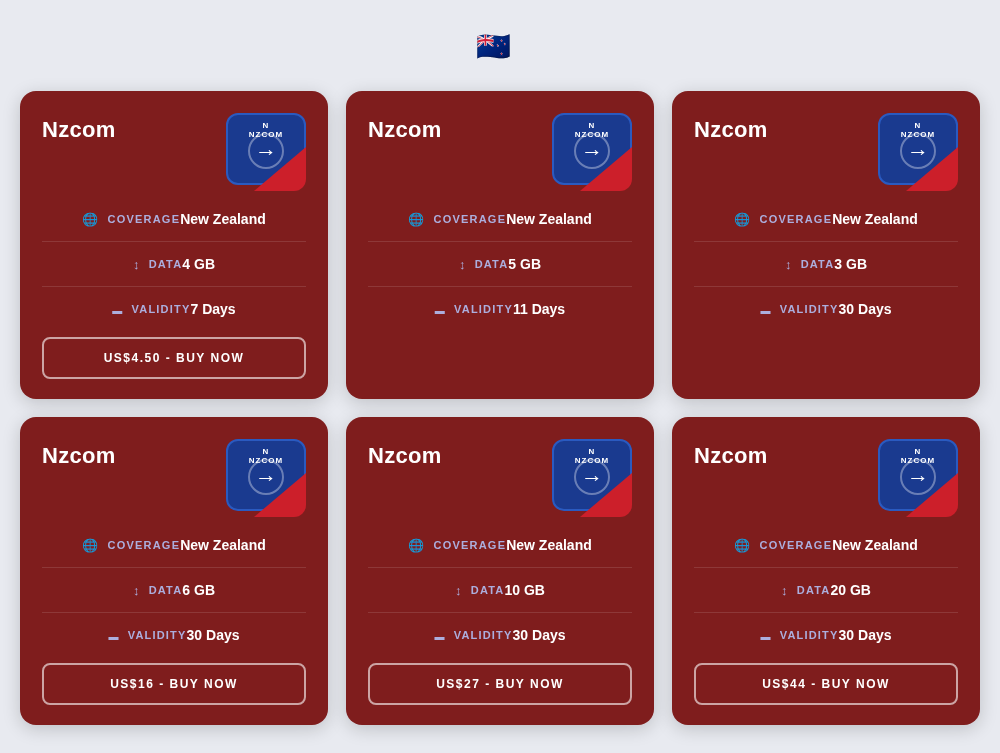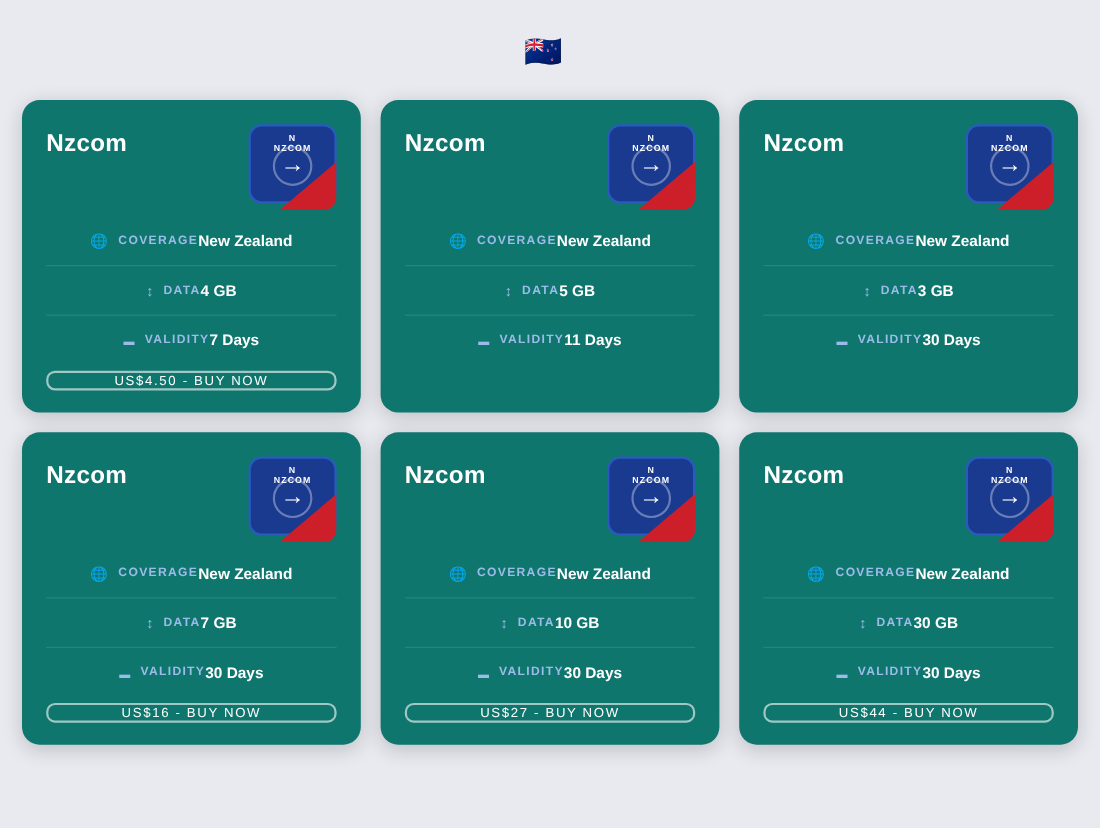--- a/index.html
+++ b/index.html
@@ -26,21 +26,21 @@
       font-size: 28px;
     }
     .cards-grid {
       display: grid;
       grid-template-columns: repeat(3, 1fr);
       gap: 18px;
       max-width: 960px;
       margin: 0 auto;
     }
     .card {
-      background: #0f766e;
+      background: #7f1d1d;
       border-radius: 16px;
       padding: 22px 22px 20px 22px;
       position: relative;
       overflow: hidden;
       box-shadow: 0 4px 18px rgba(0,0,0,0.18);
     }
     .card-header {
       display: flex;
       align-items: flex-start;
       justify-content: space-between;
@@ -146,26 +146,27 @@
       color: #fff;
     }
     .divider {
       height: 1px;
       background: rgba(255,255,255,0.12);
       margin: 0;
     }
     .buy-btn {
       display: block;
       width: 100%;
+      padding: 12px;
       background: transparent;
       border: 2px solid rgba(255,255,255,0.6);
       border-radius: 8px;
       color: #fff;
       font-size: 12px;
-      font-weight: 400;
+      font-weight: 700;
       letter-spacing: 1.5px;
       text-align: center;
       cursor: pointer;
       text-transform: uppercase;
       transition: background 0.2s;
     }
     .globe-icon::before { content: '🌐'; font-size: 13px; }
     .data-icon::before { content: '↕'; font-size: 13px; font-weight: 900; }
     .sim-icon::before { content: '▬'; font-size: 10px; }
   </style>
@@ -319,21 +320,21 @@
           <span>COVERAGE</span>
         </div>
         <span class="detail-value">New Zealand</span>
       </div>
       <div class="divider"></div>
       <div class="detail-row">
         <div class="detail-label">
           <span class="detail-icon data-icon"></span>
           <span>DATA</span>
         </div>
-        <span class="detail-value">7 GB</span>
+        <span class="detail-value">6 GB</span>
       </div>
       <div class="divider"></div>
       <div class="detail-row">
         <div class="detail-label">
           <span class="detail-icon sim-icon"></span>
           <span>VALIDITY</span>
         </div>
         <span class="detail-value">30 Days</span>
       </div>
     </div>
@@ -401,21 +402,21 @@
           <span>COVERAGE</span>
         </div>
         <span class="detail-value">New Zealand</span>
       </div>
       <div class="divider"></div>
       <div class="detail-row">
         <div class="detail-label">
           <span class="detail-icon data-icon"></span>
           <span>DATA</span>
         </div>
-        <span class="detail-value">30 GB</span>
+        <span class="detail-value">20 GB</span>
       </div>
       <div class="divider"></div>
       <div class="detail-row">
         <div class="detail-label">
           <span class="detail-icon sim-icon"></span>
           <span>VALIDITY</span>
         </div>
         <span class="detail-value">30 Days</span>
       </div>
     </div>

